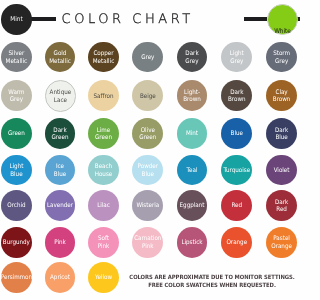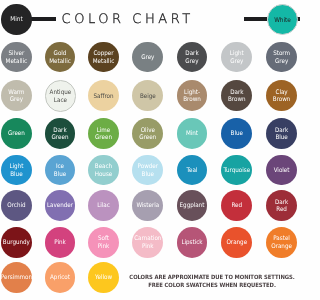--- a/index.html
+++ b/index.html
@@ -11,22 +11,22 @@
 
   
   .hdr-line{position:absolute;background:#1d1d1f;height:3.4px;}
   #line-left{left:27px;top:17.4px;width:29px;}
   #line-right{left:243.6px;top:17.4px;width:23.6px;}
   #line-tail{left:296.4px;top:17.4px;width:3.6px;}
 
   .endcap{position:absolute;width:30.5px;height:30.5px;border-radius:50%;
           display:flex;align-items:center;justify-content:center;text-align:center;}
   #cap-black{left:1.3px;top:4.1px;background:#242425;}
-  #cap-white{left:267.0px;top:4.3px;background:#14b8a6;border:0.75px solid #d0d0d0;
-             width:29px;height:29px;}
+  #cap-white{left:267.0px;top:4.3px;background:#84cc16;border:0.75px solid #d0d0d0;
+             width:29px;height:29px;align-items:flex-end;}
   .endcap .cap-label{font-family:"DejaVu Sans Condensed","DejaVu Sans",sans-serif;
                      font-size:6.4px;line-height:7px;letter-spacing:-0.02px;
                      position:relative;top:0.4px;}
   #cap-black .cap-label{color:#f2f2f2;}
   #cap-white .cap-label{color:#1d1d1d;}
 
   #title{position:absolute;left:61.5px;top:10.3px;font-family:"DejaVu Sans",sans-serif;
          font-size:13px;line-height:20px;letter-spacing:3.55px;color:#242426;
          font-weight:200;white-space:nowrap;-webkit-text-stroke:0.32px #242426;}
 

